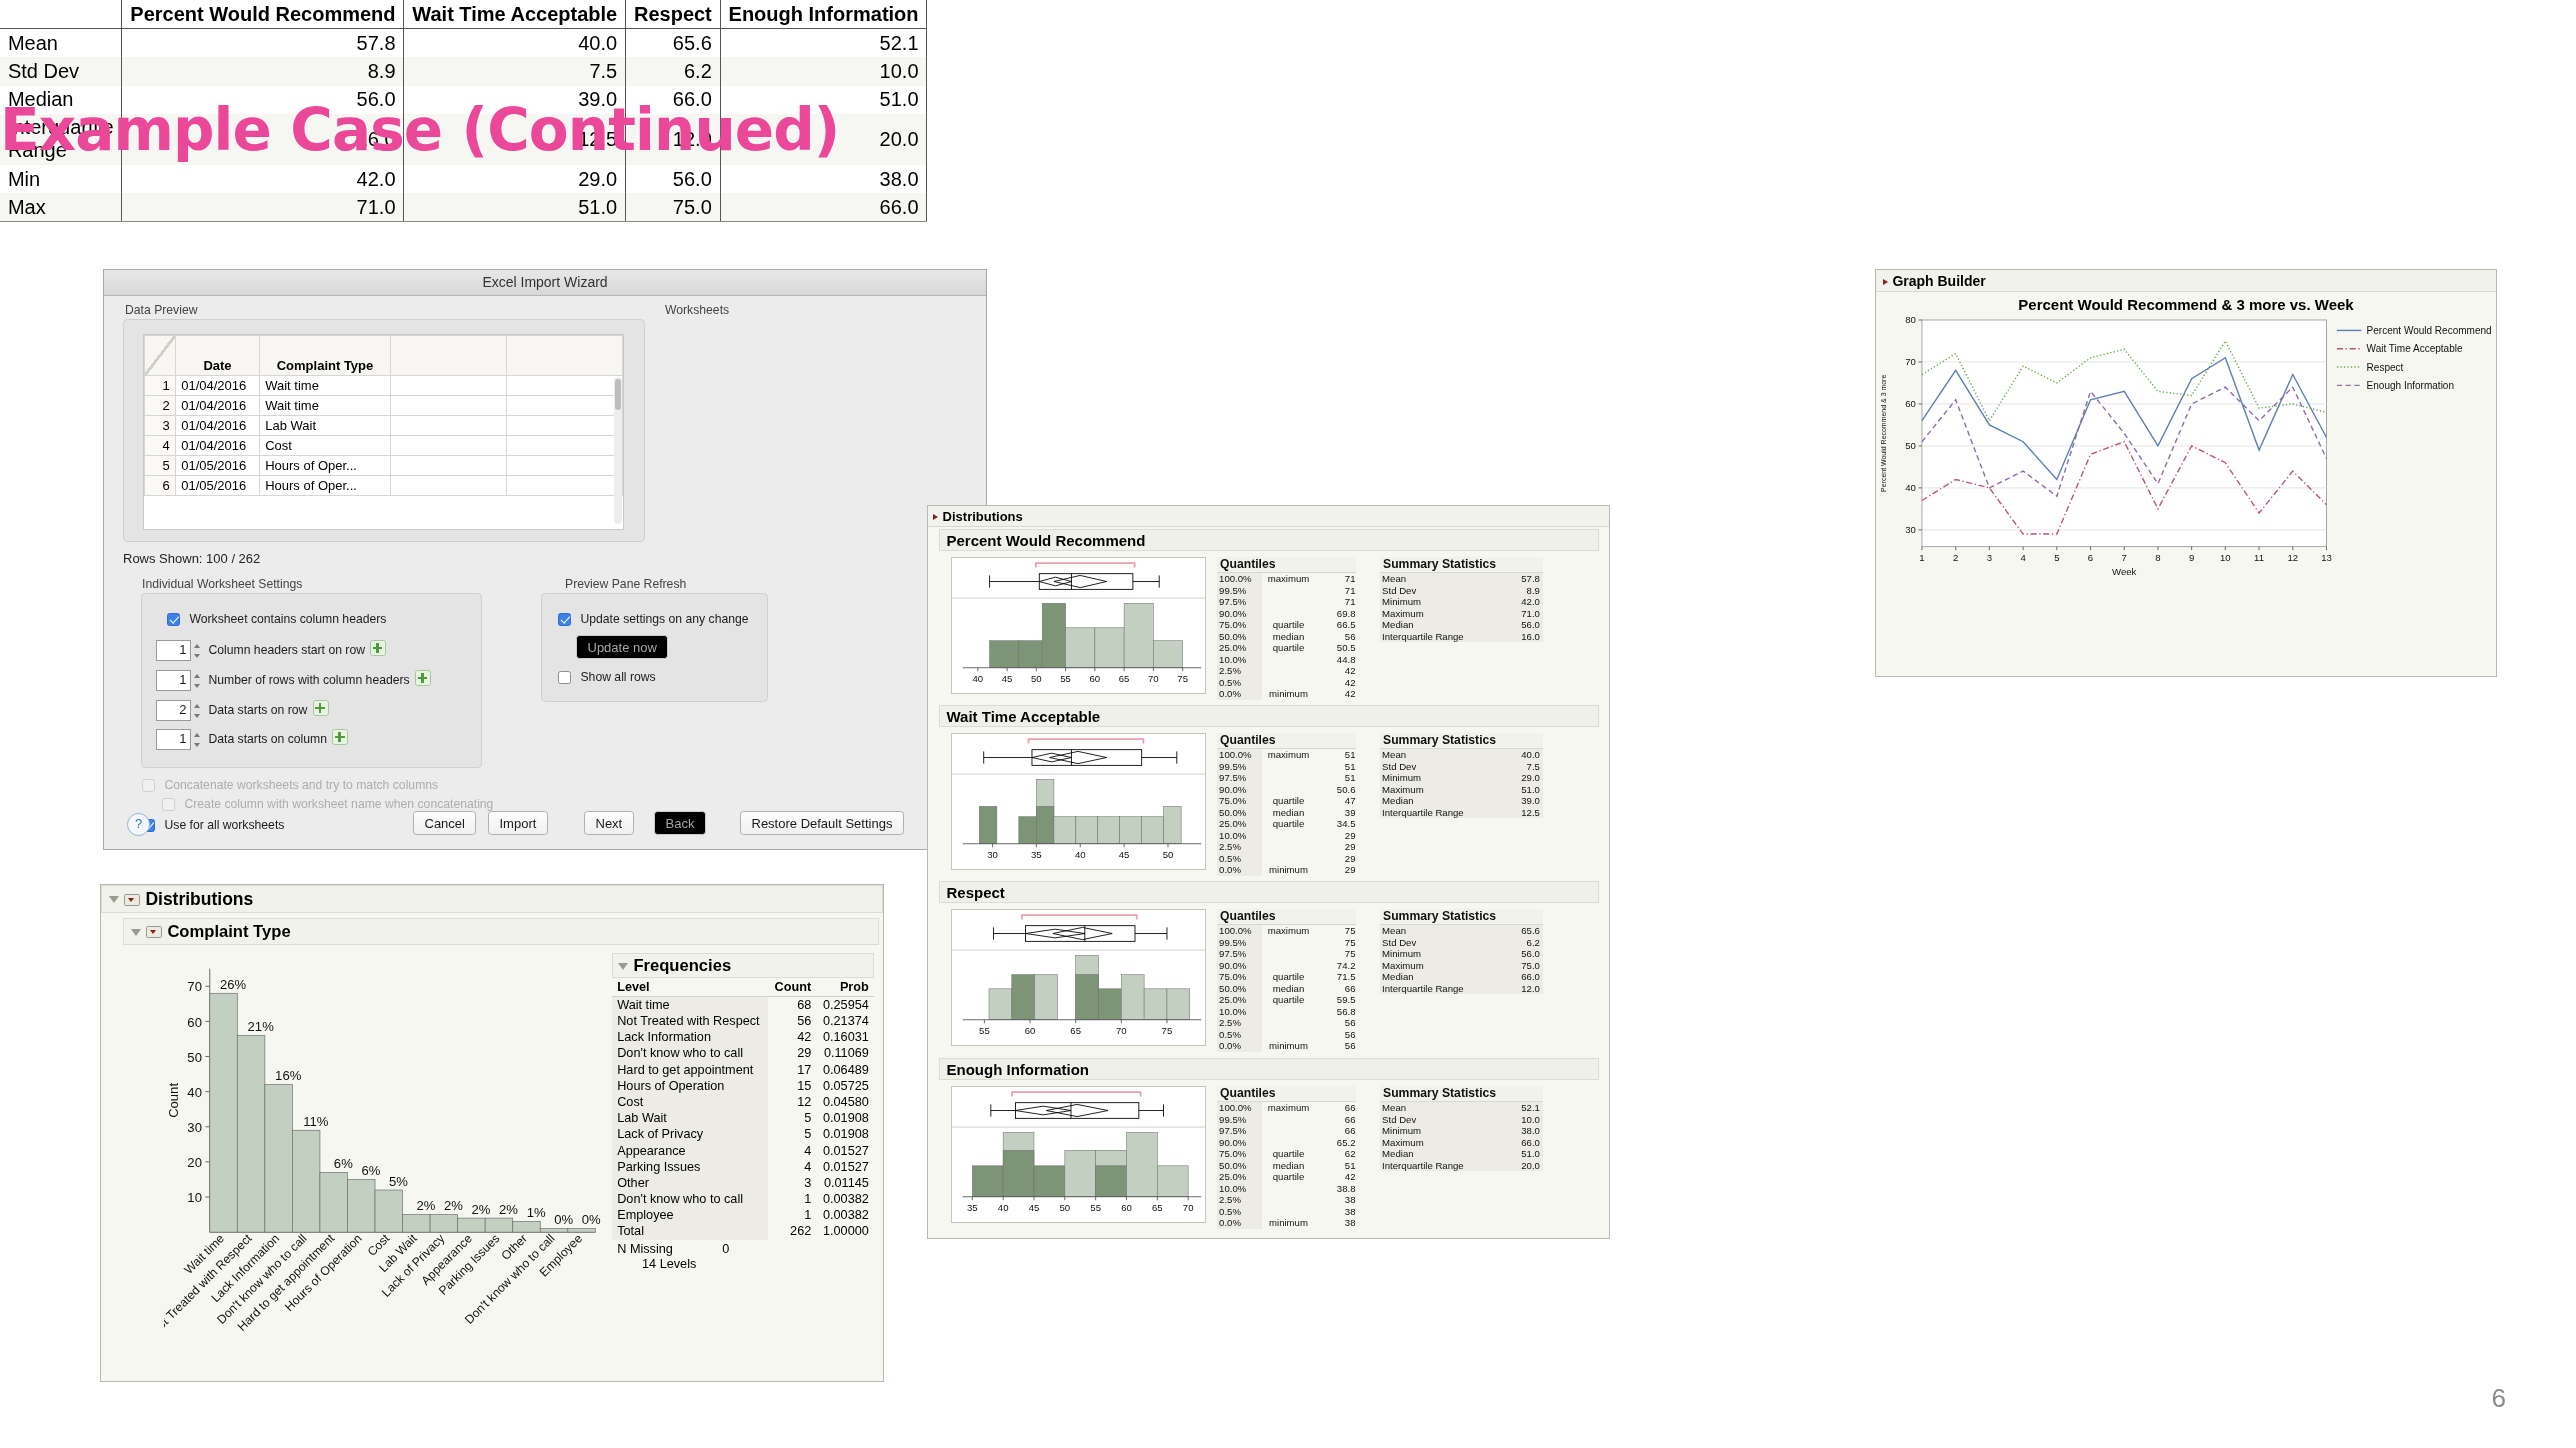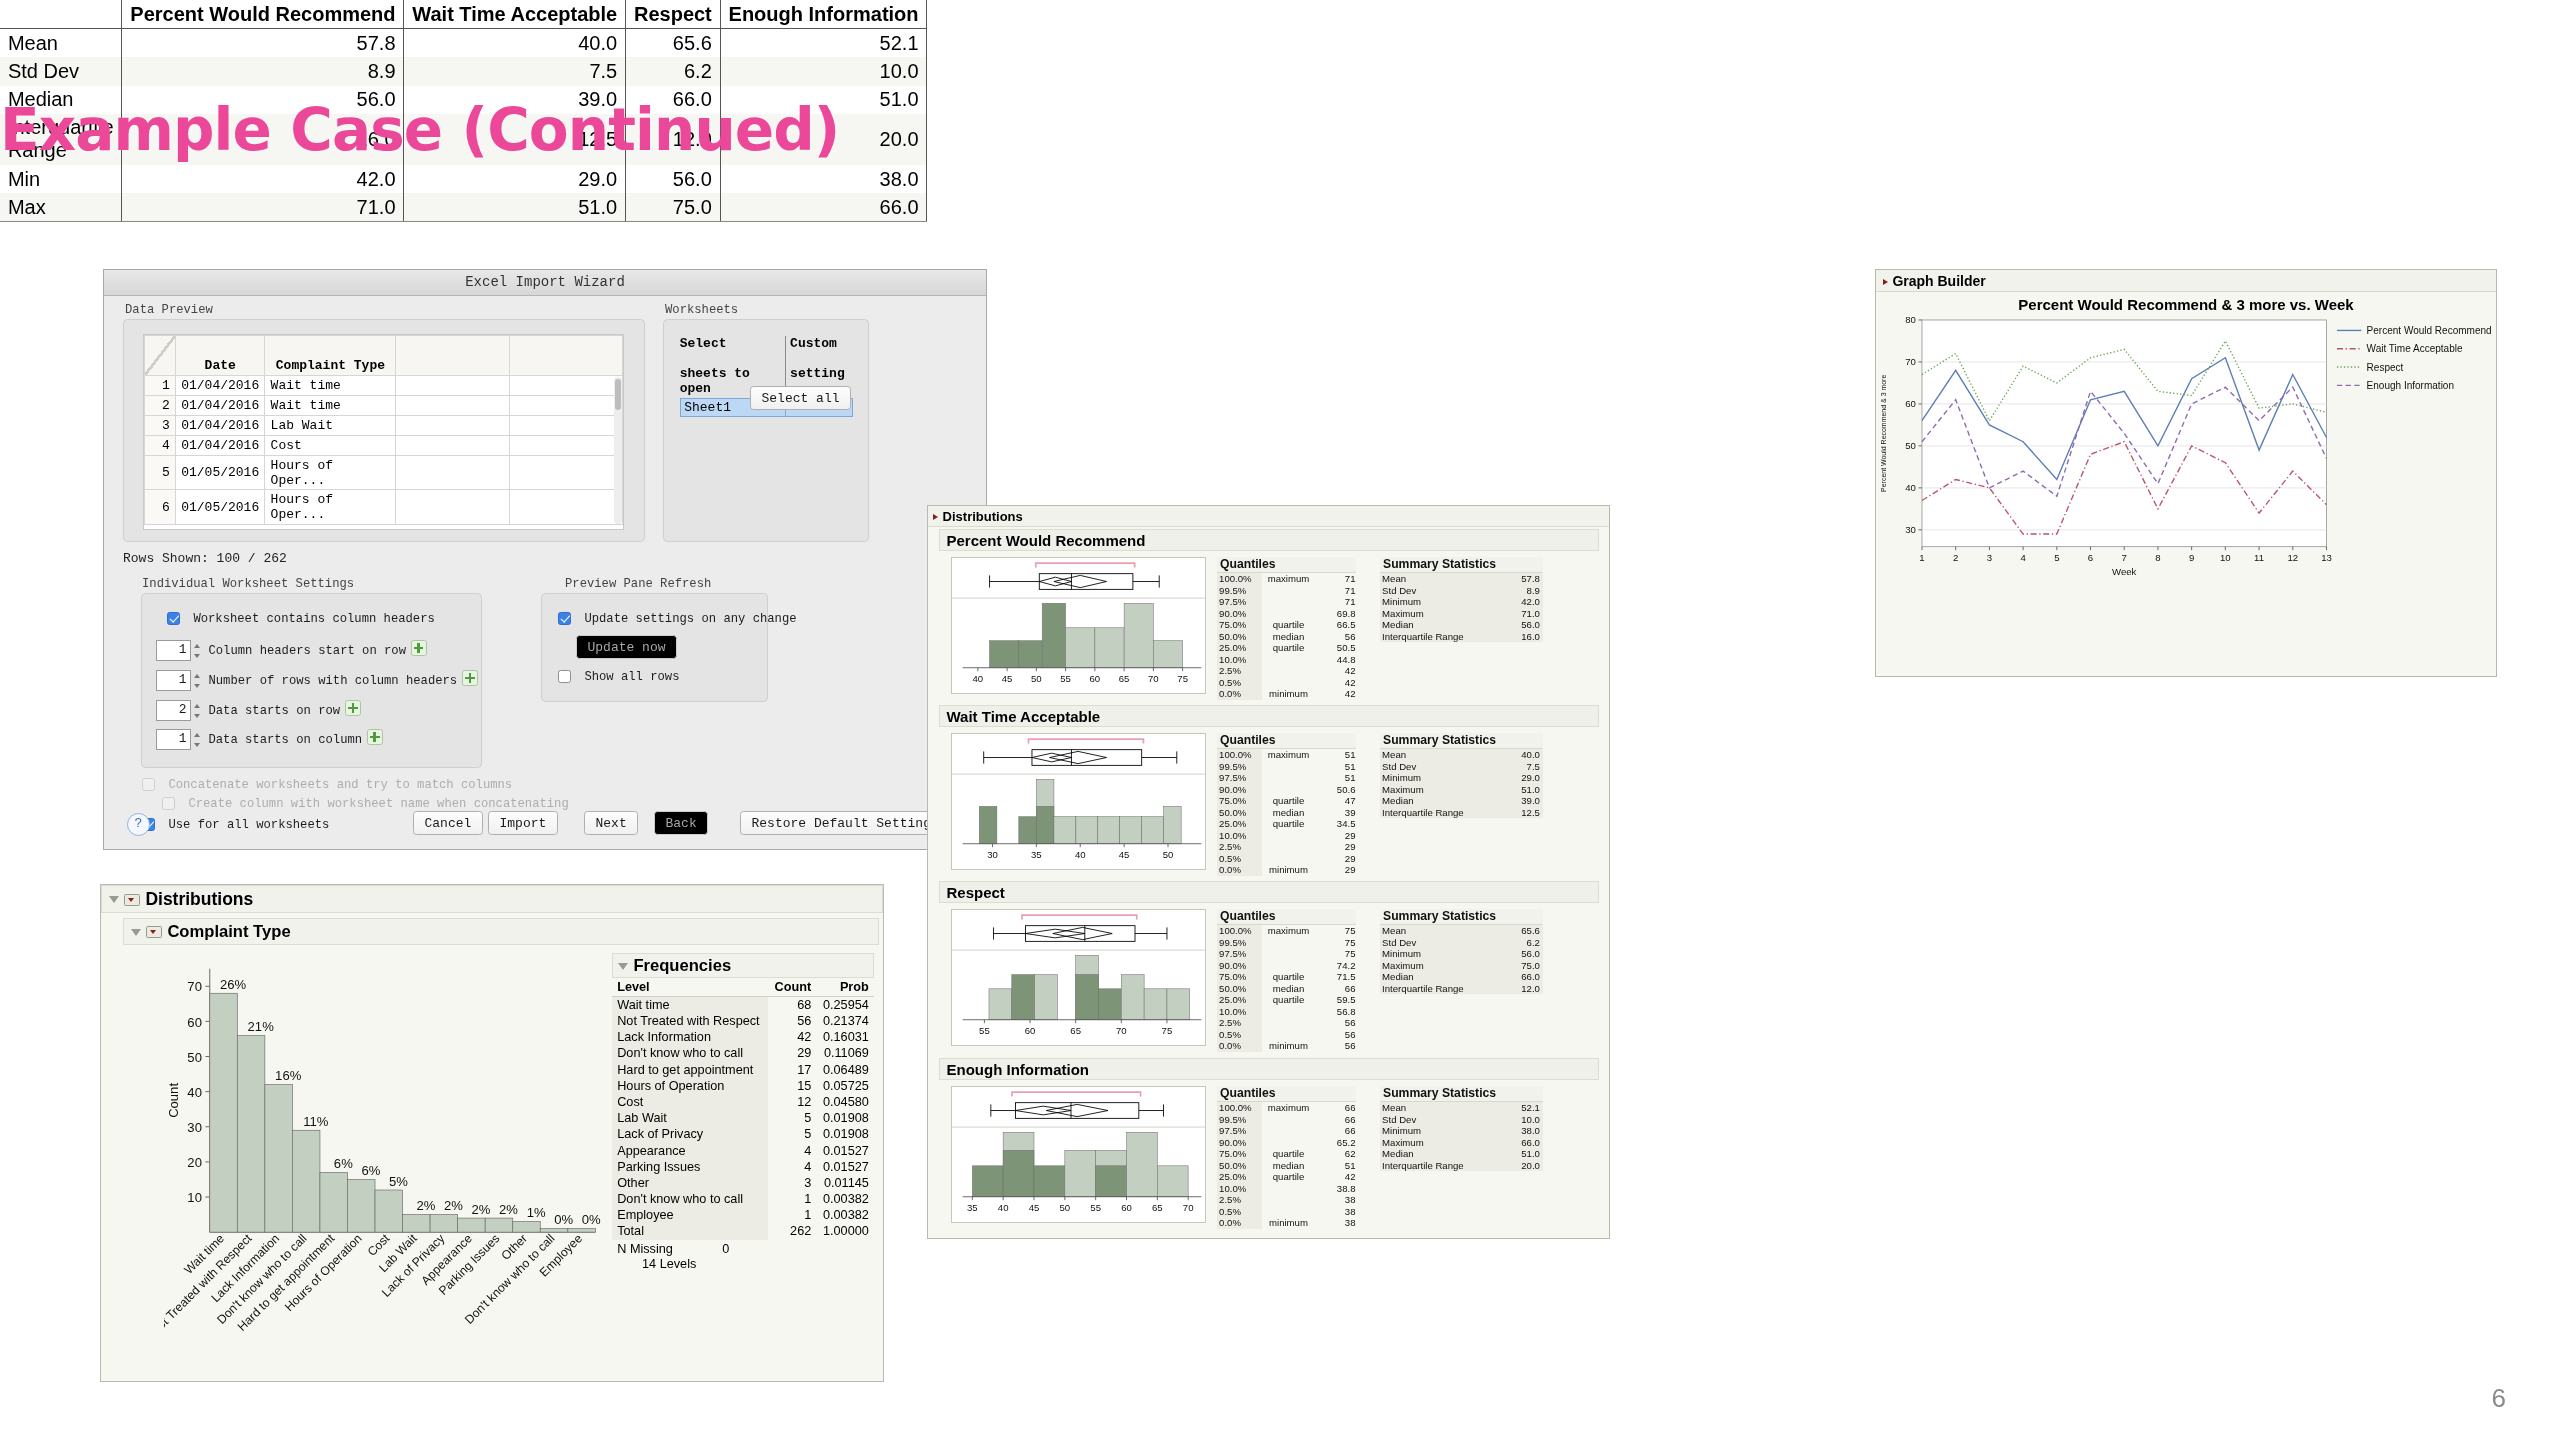--- a/index.html
+++ b/index.html
@@ -30,21 +30,21 @@
         background:#ebebe2;border-radius:1.7px;margin-right:5.2px;vertical-align:middle;
         position:relative;}
   .disc:after{content:"";position:absolute;left:2.6px;top:3.5px;width:0;height:0;
         border-left:3.5px solid transparent;border-right:3.5px solid transparent;
         border-top:4.4px solid #8a1c1c;}
   .gtri{display:inline-block;width:0;height:0;border-left:5.2px solid transparent;
         border-right:5.2px solid transparent;border-top:7px solid #9a9a90;
         margin-right:5.2px;vertical-align:middle;}
 
   
-  #wizard{left:103px;top:269px;width:884px;height:581px;background:#ececec;border:0.9px solid #a9a9a9;font-family:Liberation Mono, monospace;}
+  #wizard{left:103px;top:269px;width:884px;height:581px;background:#ececec;border:0.9px solid #a9a9a9;}
   #wizard .titlebar{
     height:24.5px;background:linear-gradient(#e8e8e8,#d7d7d7);
     border-bottom:0.9px solid #b5b5b5;text-align:center;font-size:14px;
     line-height:24.5px;color:#333;
   }
   .grp-label{position:absolute;font-size:12.2px;color:#444;}
   .grp-box{position:absolute;background:#e4e4e4;border:0.9px solid #cfcfcf;border-radius:4.4px;box-sizing:border-box;}
   #prevbox{left:19px;top:49px;width:522px;height:223px;}
   #preview-tbl{position:absolute;left:19px;top:14px;width:479px;height:194px;background:#fff;border:0.9px solid #c8c8c8;overflow:hidden;}
   #preview-tbl table{border-collapse:collapse;width:100%;font-size:13px;}
@@ -222,37 +222,20 @@
               <td></td>
               <td></td>
             </tr>
           </tbody>
       </table>
       <div class="vscroll"></div>
     </div>
   </div>
 
   <div class="grp-label" style="left:561px;top:33px;">Worksheets</div>
-  <div class="grp-box" id="wsbox">
-    <div class="ws-tbl">
-      <div class="ws-hdr">
-        <span class="c1">
-          <span>Select</span><br><span>sheets to open</span>
-        </span>
-        <span class="c2">
-          <span>Custom</span><br><span>setting</span>
-        </span>
-      </div>
-      <div class="ws-row">
-        <span class="c1">Sheet1</span>
-        <span class="c2"></span>
-      </div>
-    </div>
-    <div class="btn" id="selectall">Select all</div>
-  </div>
 
   <div class="rows-shown">Rows Shown: 100 / 262</div>
 
   <div class="grp-label" style="left:38px;top:307px;">Individual Worksheet Settings</div>
   <div class="grp-box" id="iws-box"></div>
 
   <div class="crow" style="left:63px;top:342px;">
     <span class="chk on"></span>
     <span>Worksheet contains column headers</span>
   </div>

